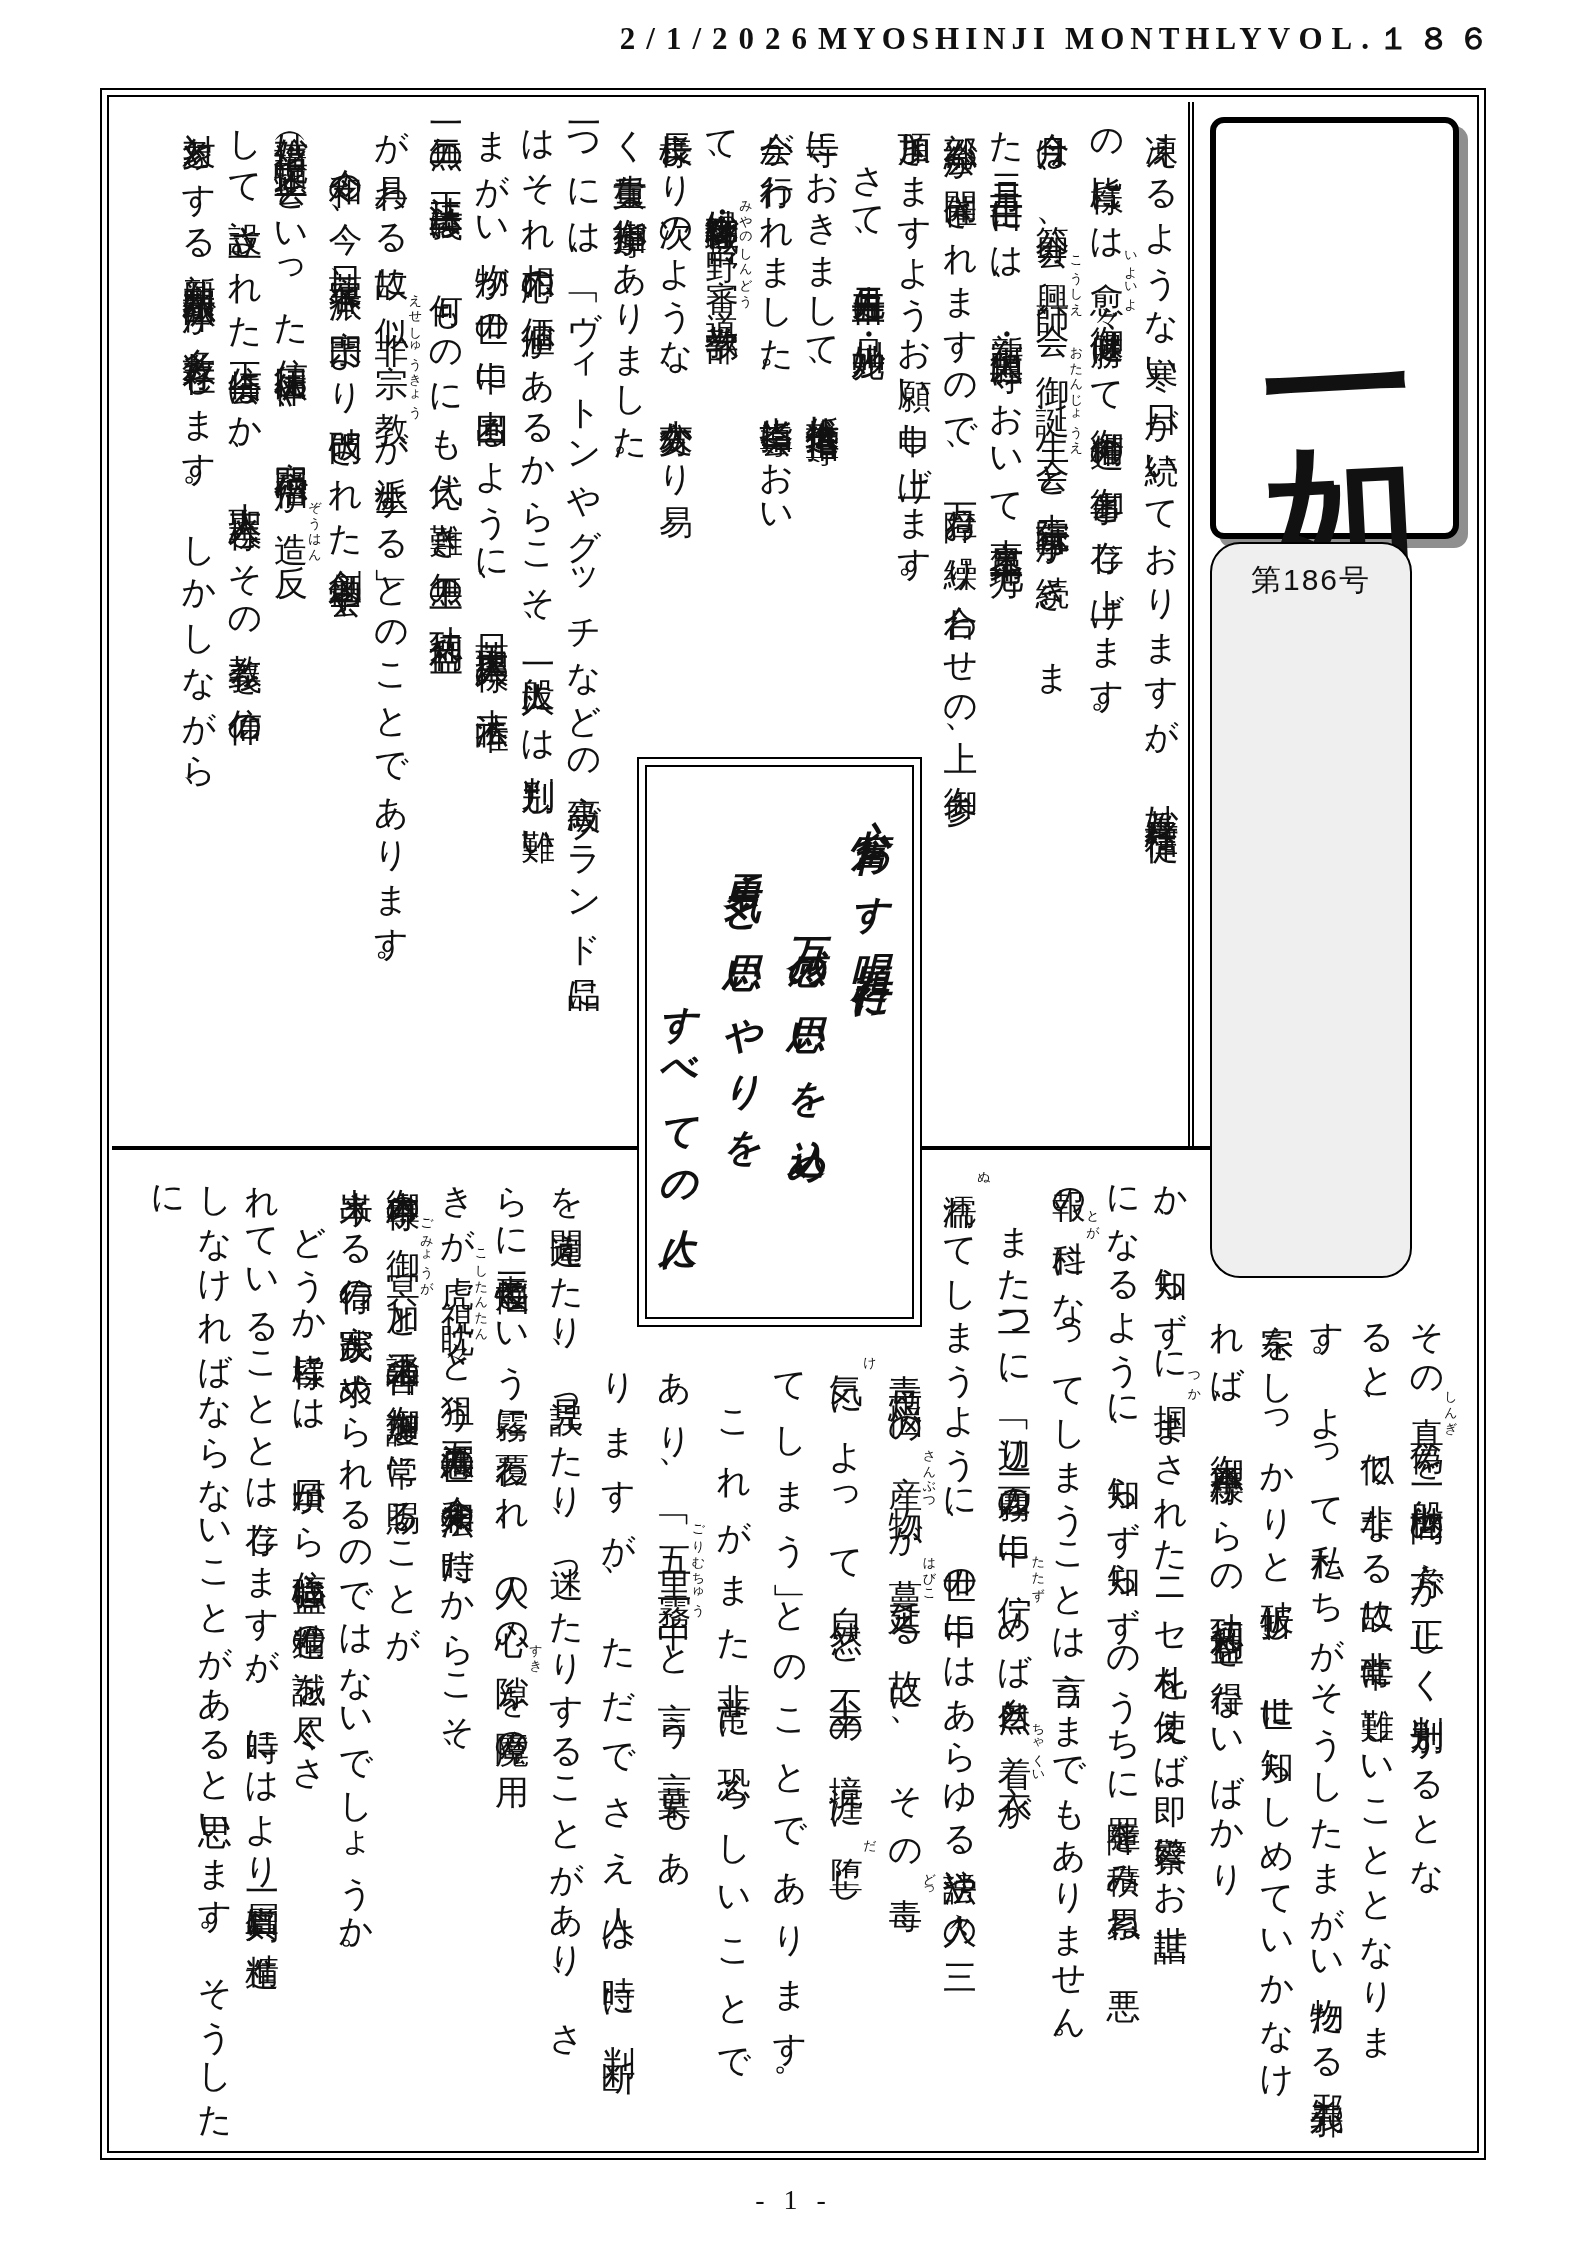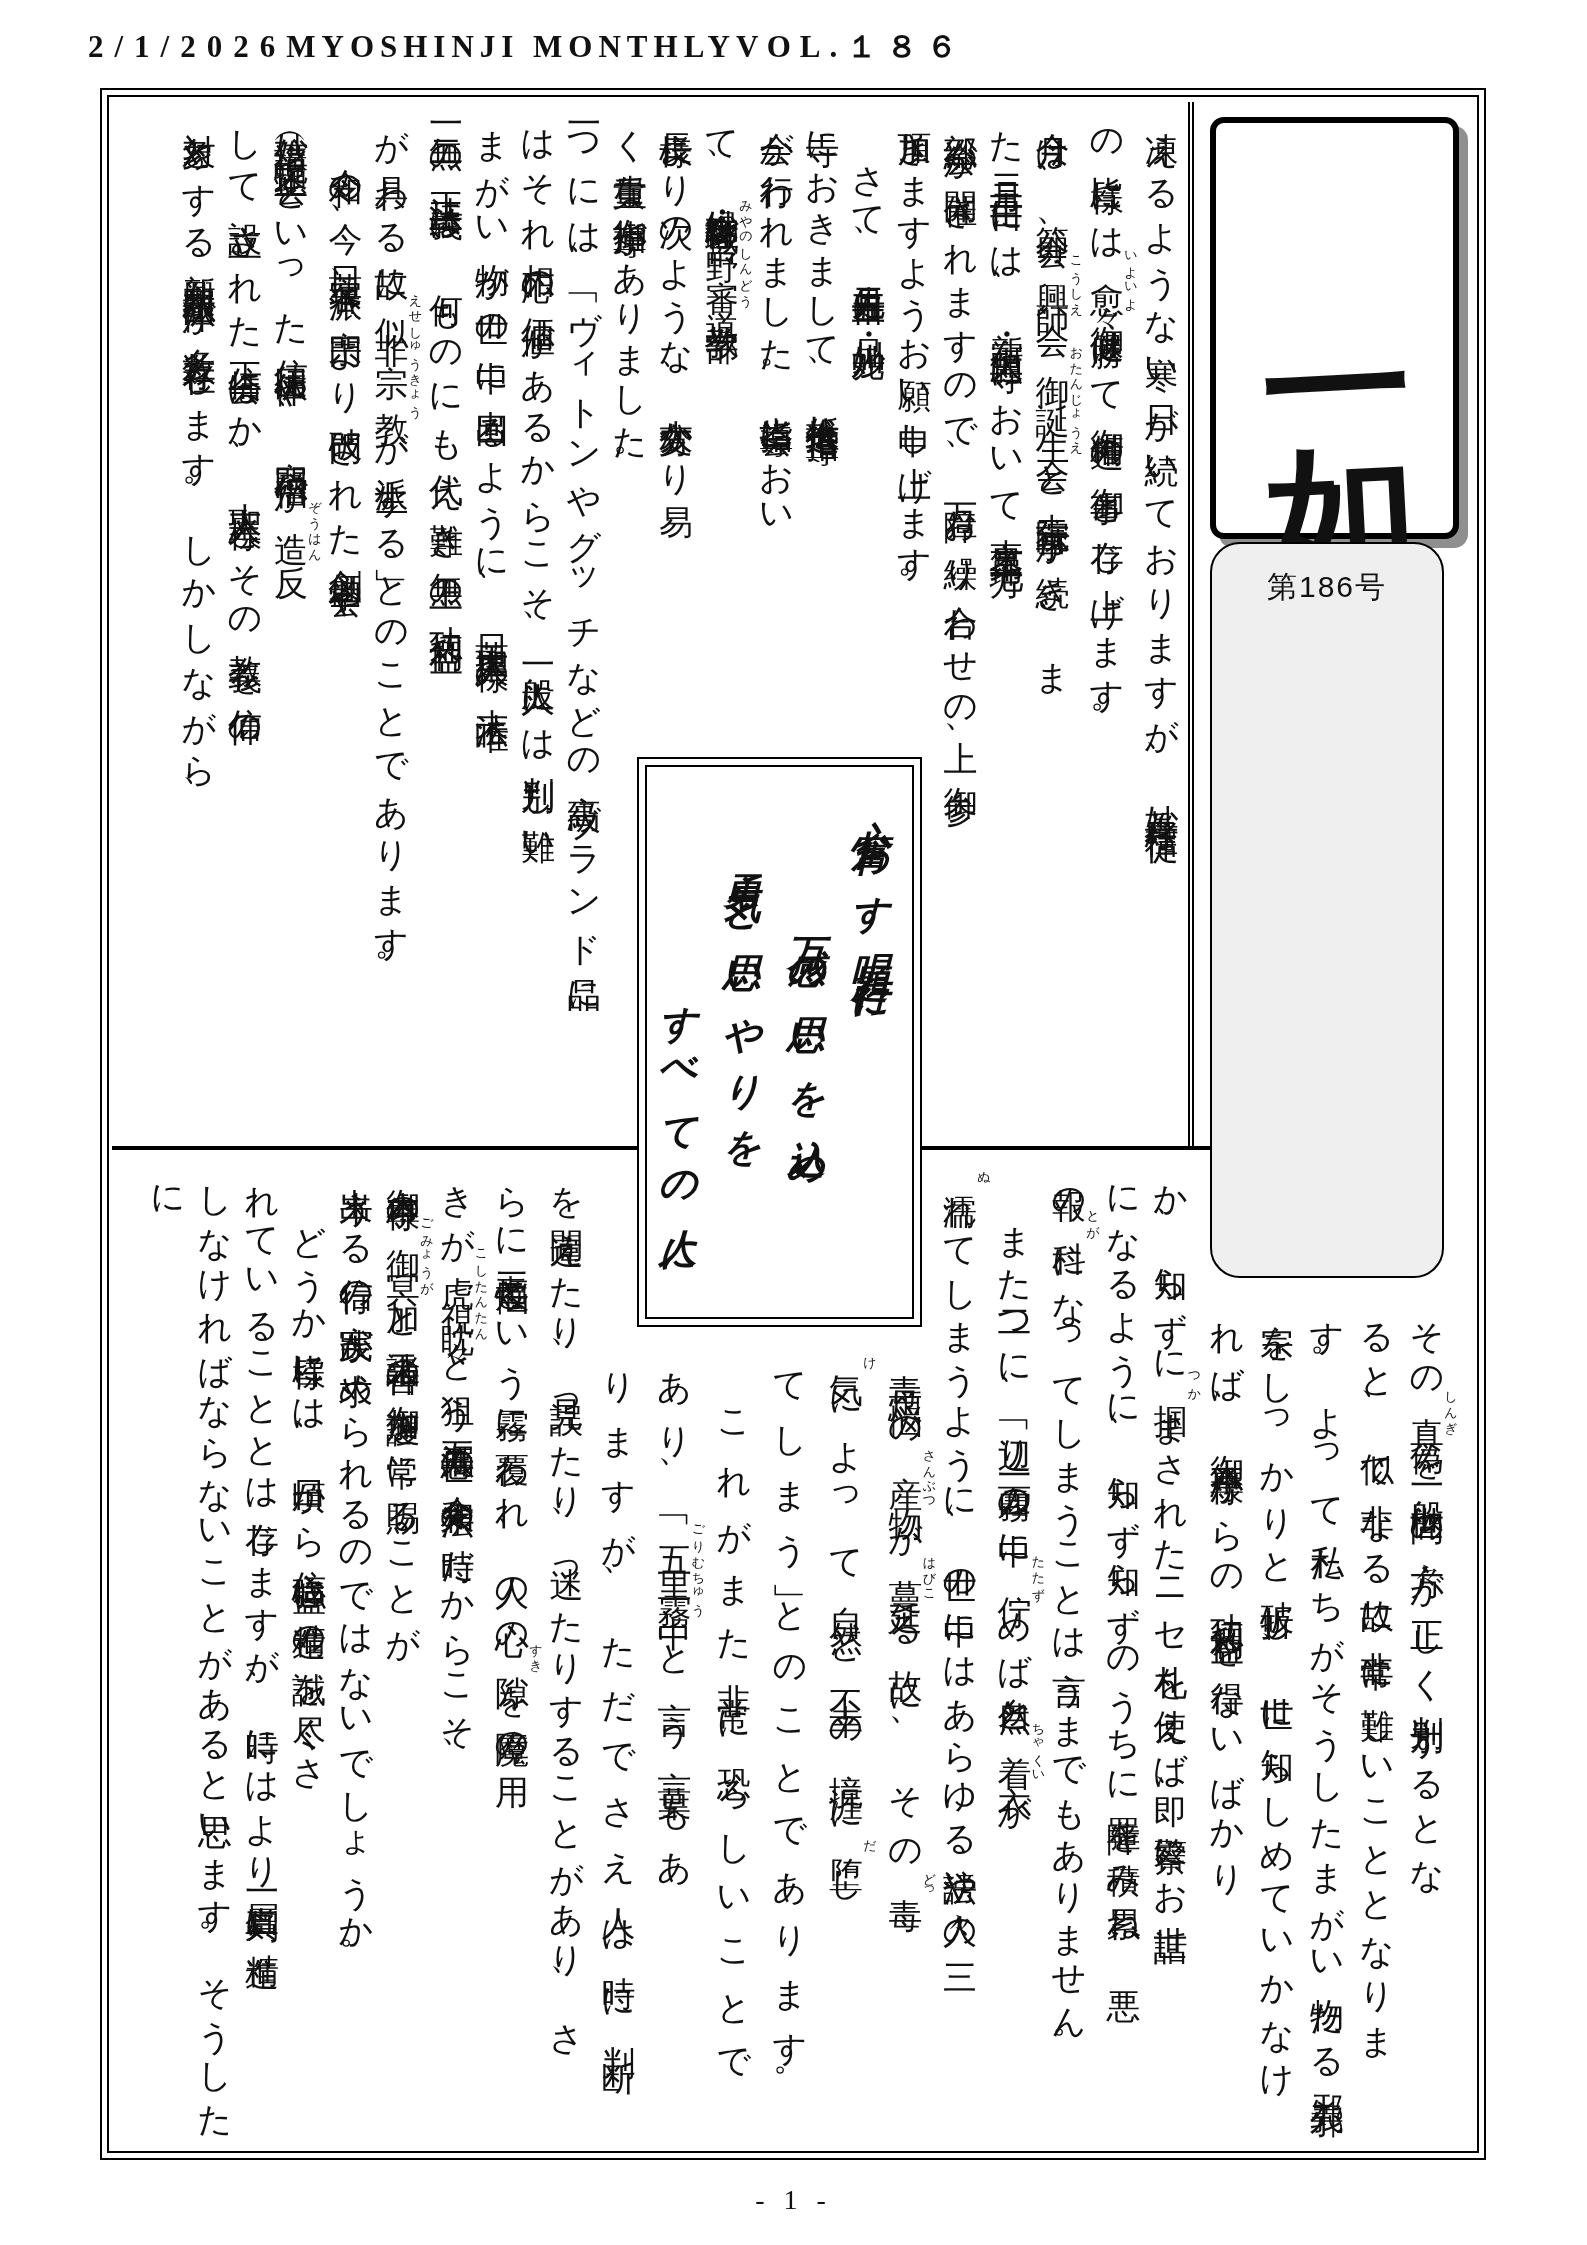--- a/index.html
+++ b/index.html
@@ -1,19 +1,19 @@
 <!DOCTYPE html>
 <html><head>
 <meta charset="utf-8">
 <style>
   html,body{margin:0;padding:0;background:#fff;}
   body{width:1587px;height:2245px;position:relative;font-family:"Liberation Serif",serif;color:#111;}
 
   
-  .hdr{position:absolute;left:88px;top:26px;width:1410px;display:flex;justify-content:flex-start;align-items:baseline;font-weight:bold;font-size:31px;}
+  .hdr{position:absolute;left:88px;top:18px;width:1410px;display:flex;justify-content:flex-end;align-items:baseline;font-weight:bold;font-size:31px;}
   .hdr .date{letter-spacing:11px;}
   .hdr .title{letter-spacing:6px;}
   .hdr .vol{letter-spacing:9px;}
 
   
   .frame{position:absolute;left:100px;top:88px;width:1382px;height:2068px;border:2px solid #000;}
   .frame::after{content:"";position:absolute;inset:5px;border:2px solid #000;pointer-events:none;z-index:9;}
 
   
   .band{position:absolute;writing-mode:vertical-rl;text-orientation:mixed;overflow:hidden;z-index:1;}
@@ -32,21 +32,21 @@
 
   
   .vsep{position:absolute;left:1086px;top:12px;height:1044px;width:0;border-left:6px double #000;z-index:2;}
   .hdiv{position:absolute;left:10px;top:1056px;width:1098px;height:4px;background:#000;z-index:2;}
 
   
   .ichinyo{position:absolute;left:1108px;top:27px;width:237px;height:410px;background:#fff;border:6px solid #000;border-radius:14px;box-shadow:9px 9px 0 #8f8f8f;z-index:4;display:flex;align-items:center;justify-content:center;}
   .ichinyo .chars{writing-mode:vertical-rl;font-size:150px;font-weight:900;line-height:1;letter-spacing:18px;transform:rotate(-3deg);}
 
   
-  .info{position:absolute;left:1108px;top:452px;width:234px;height:736px;background:#efefef;border:2px solid #000;border-radius:30px;z-index:4;text-align:center;font-family:"Liberation Sans",sans-serif;box-sizing:border-box;padding-top:23px;}
+  .info{position:absolute;left:1108px;top:452px;width:202px;height:736px;background:#efefef;border:2px solid #000;border-radius:30px;z-index:4;text-align:center;font-family:"Liberation Sans",sans-serif;box-sizing:border-box;padding-top:16px;}
   .info .issue{font-size:30px;letter-spacing:2px;margin-bottom:10px;}
   .info .line{font-size:17px;line-height:26px;}
   .info .line.small{font-size:15.5px;}
   .qr{width:168px;height:168px;background:#fff;margin:12px auto 0;position:relative;padding:10px;box-sizing:border-box;}
   .qr .grid{position:absolute;inset:10px;background:
       repeating-linear-gradient(0deg,#000 0 7px,transparent 7px 14px),
       repeating-linear-gradient(90deg,#000 0 7px,transparent 7px 15px);
       opacity:.85;}
   .qr .eye{position:absolute;width:38px;height:38px;border:7px solid #000;background:#fff;box-sizing:border-box;}
   .qr .eye::after{content:"";position:absolute;inset:5px;background:#000;}

